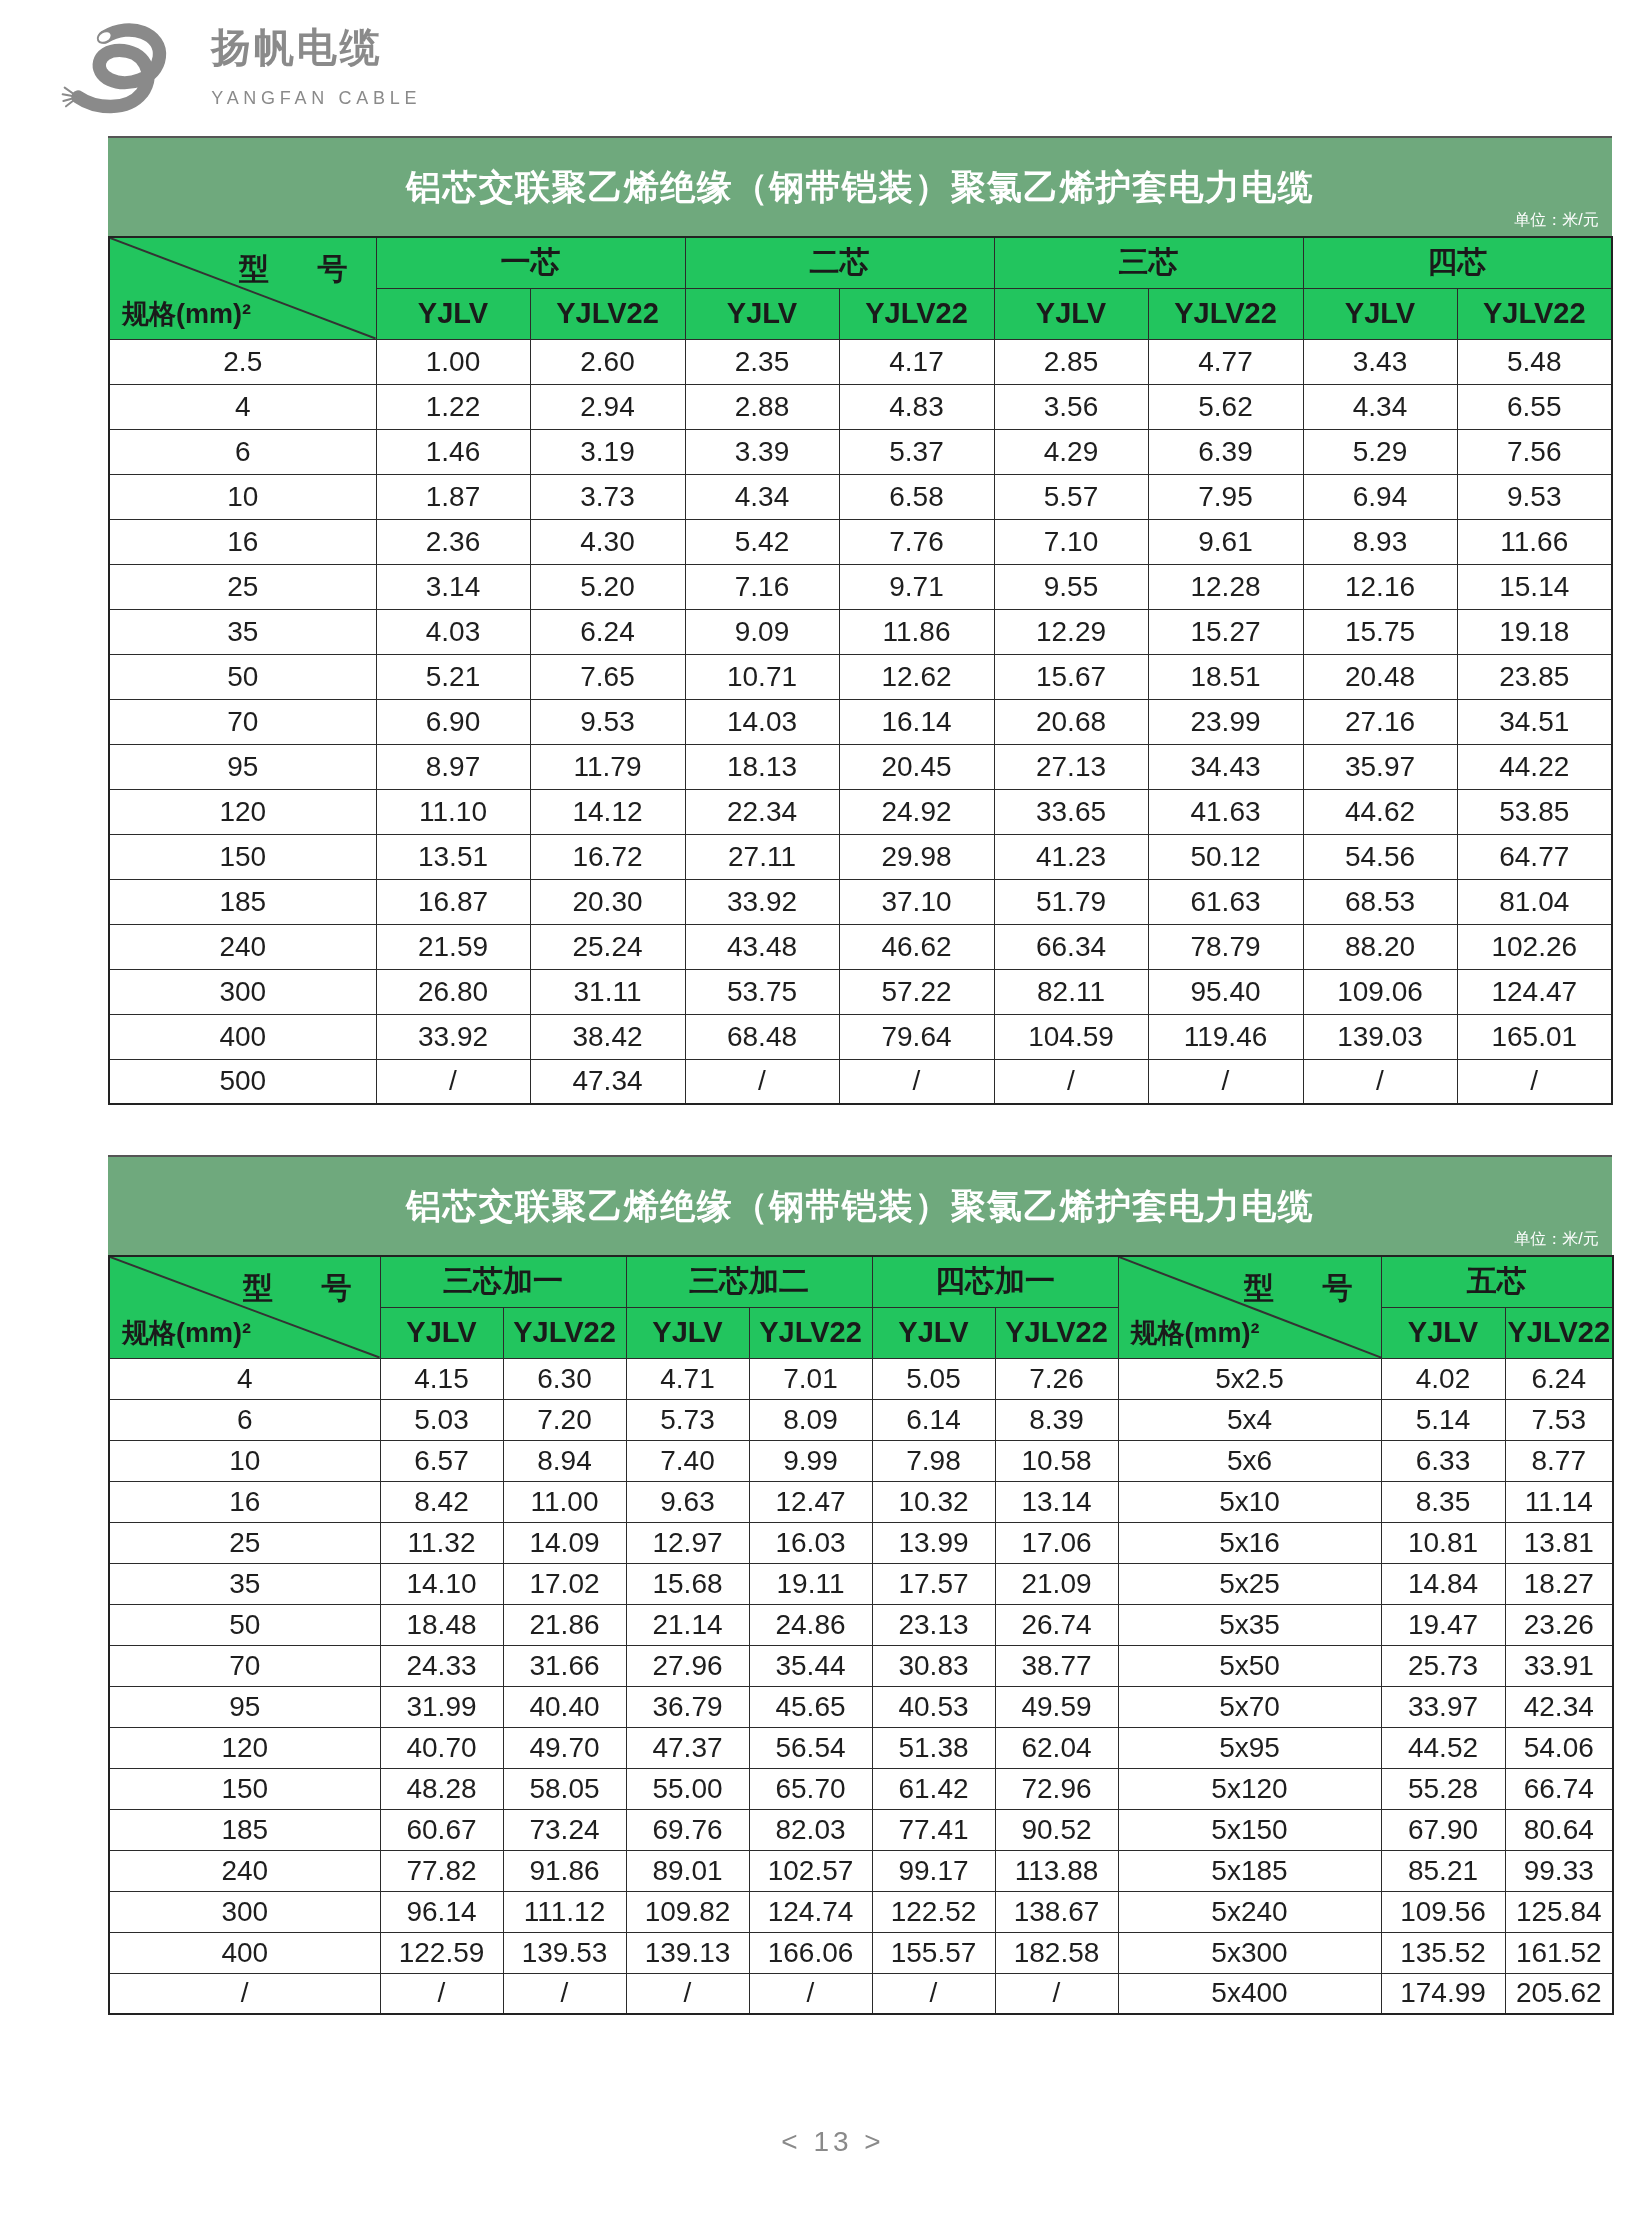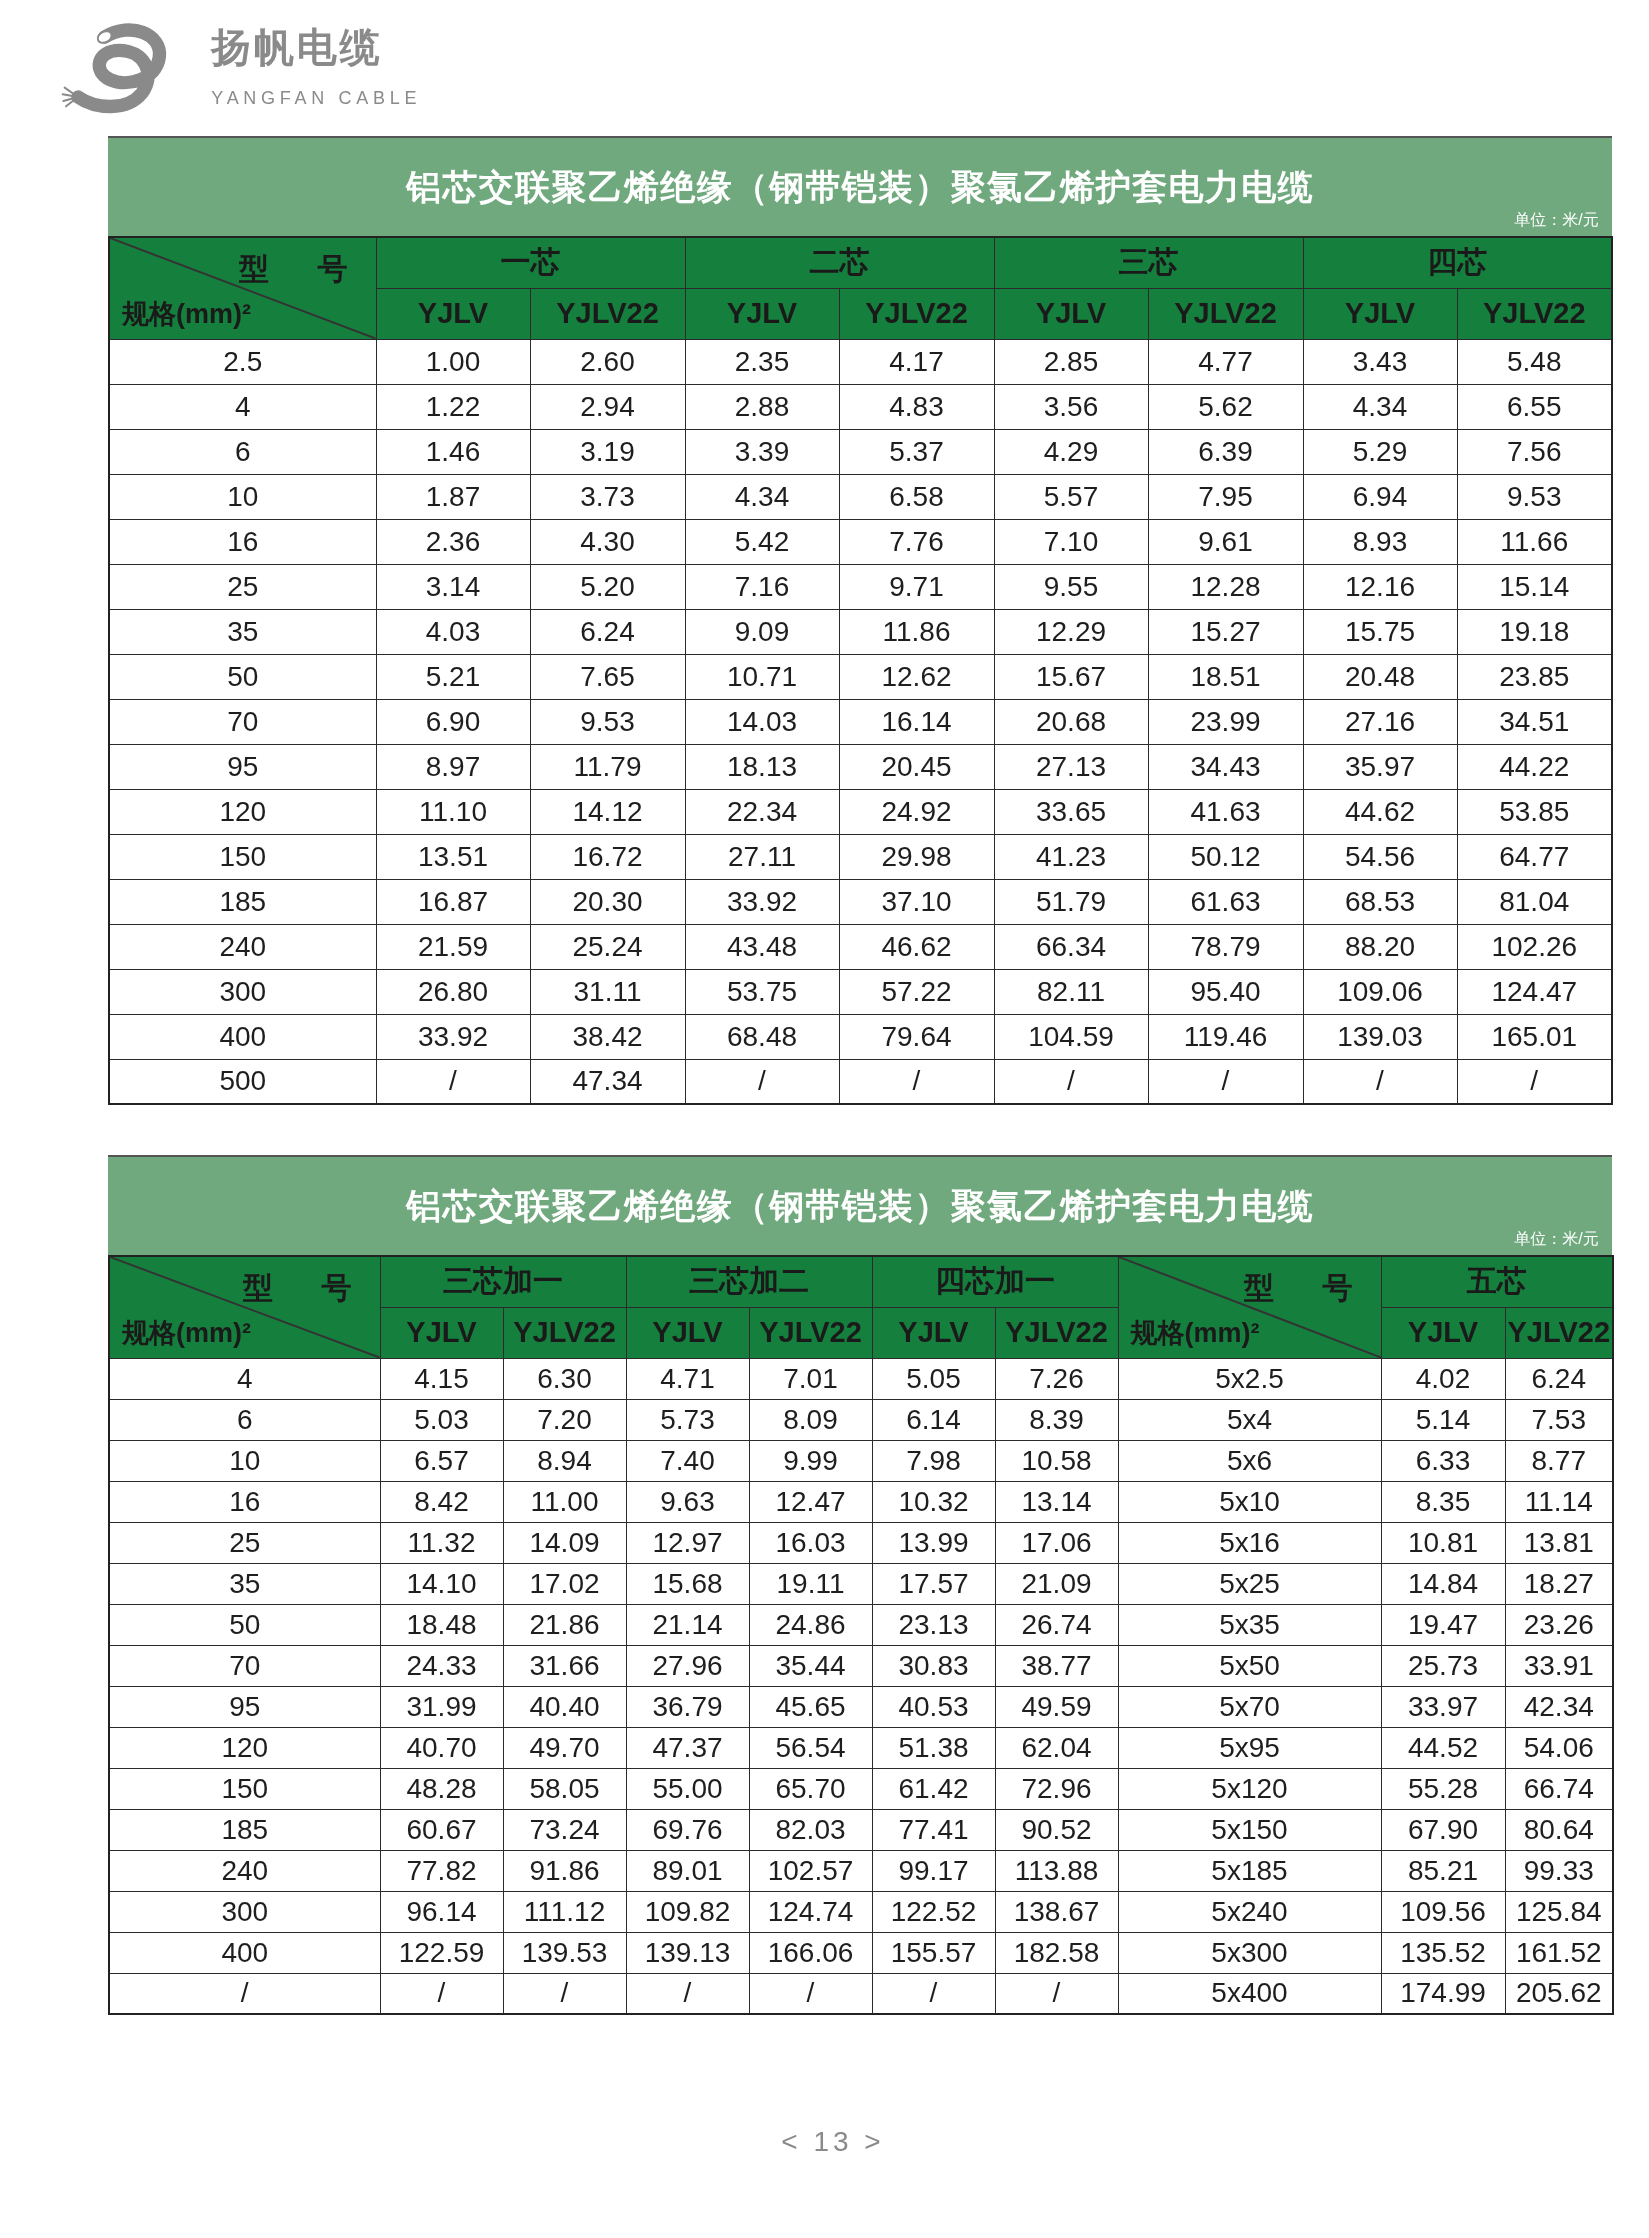--- a/index.html
+++ b/index.html
@@ -19,21 +19,21 @@
 
   .caption { position:relative; height:100px; background:#6FA97D; border-top:2px solid #555;
              display:flex; align-items:center; justify-content:center; }
   .cap-title { color:#ffffff; font-size:35px; font-weight:bold; letter-spacing:1.3px; }
   .cap-unit { position:absolute; right:13.3px; bottom:5.3px; color:#ffffff; font-size:16px; }
 
   table { width:100%; border-collapse:collapse; table-layout:fixed; background:#ffffff;
           border:2px solid #222; }
   th, td { border:1.3px solid #2b2b2b; text-align:center; vertical-align:middle; overflow:hidden; white-space:nowrap; }
 
-  thead th { background:#15803d; color:#1a1a1a; }
+  thead th { background:#22c55e; color:#1a1a1a; }
   .group-row th { height:51px; font-size:30px; font-weight:bold; }
   .sub-row th { height:51px; font-size:29px; font-weight:bold; }
 
   th.corner { position:relative; padding:0; }
   .corner svg.diag { position:absolute; inset:0; width:100%; height:100%; }
   .corner .c-model { position:absolute; top:10.6px; right:18.6px; font-size:30px; font-weight:bold; letter-spacing:9.3px; }
   .corner .c-spec { position:absolute; bottom:6.6px; left:12px; font-size:27px; font-weight:bold; letter-spacing:0; }
 
   tbody td { font-size:28px; color:#1e1e1e; }
   #t1 tbody tr { height:45px; }

